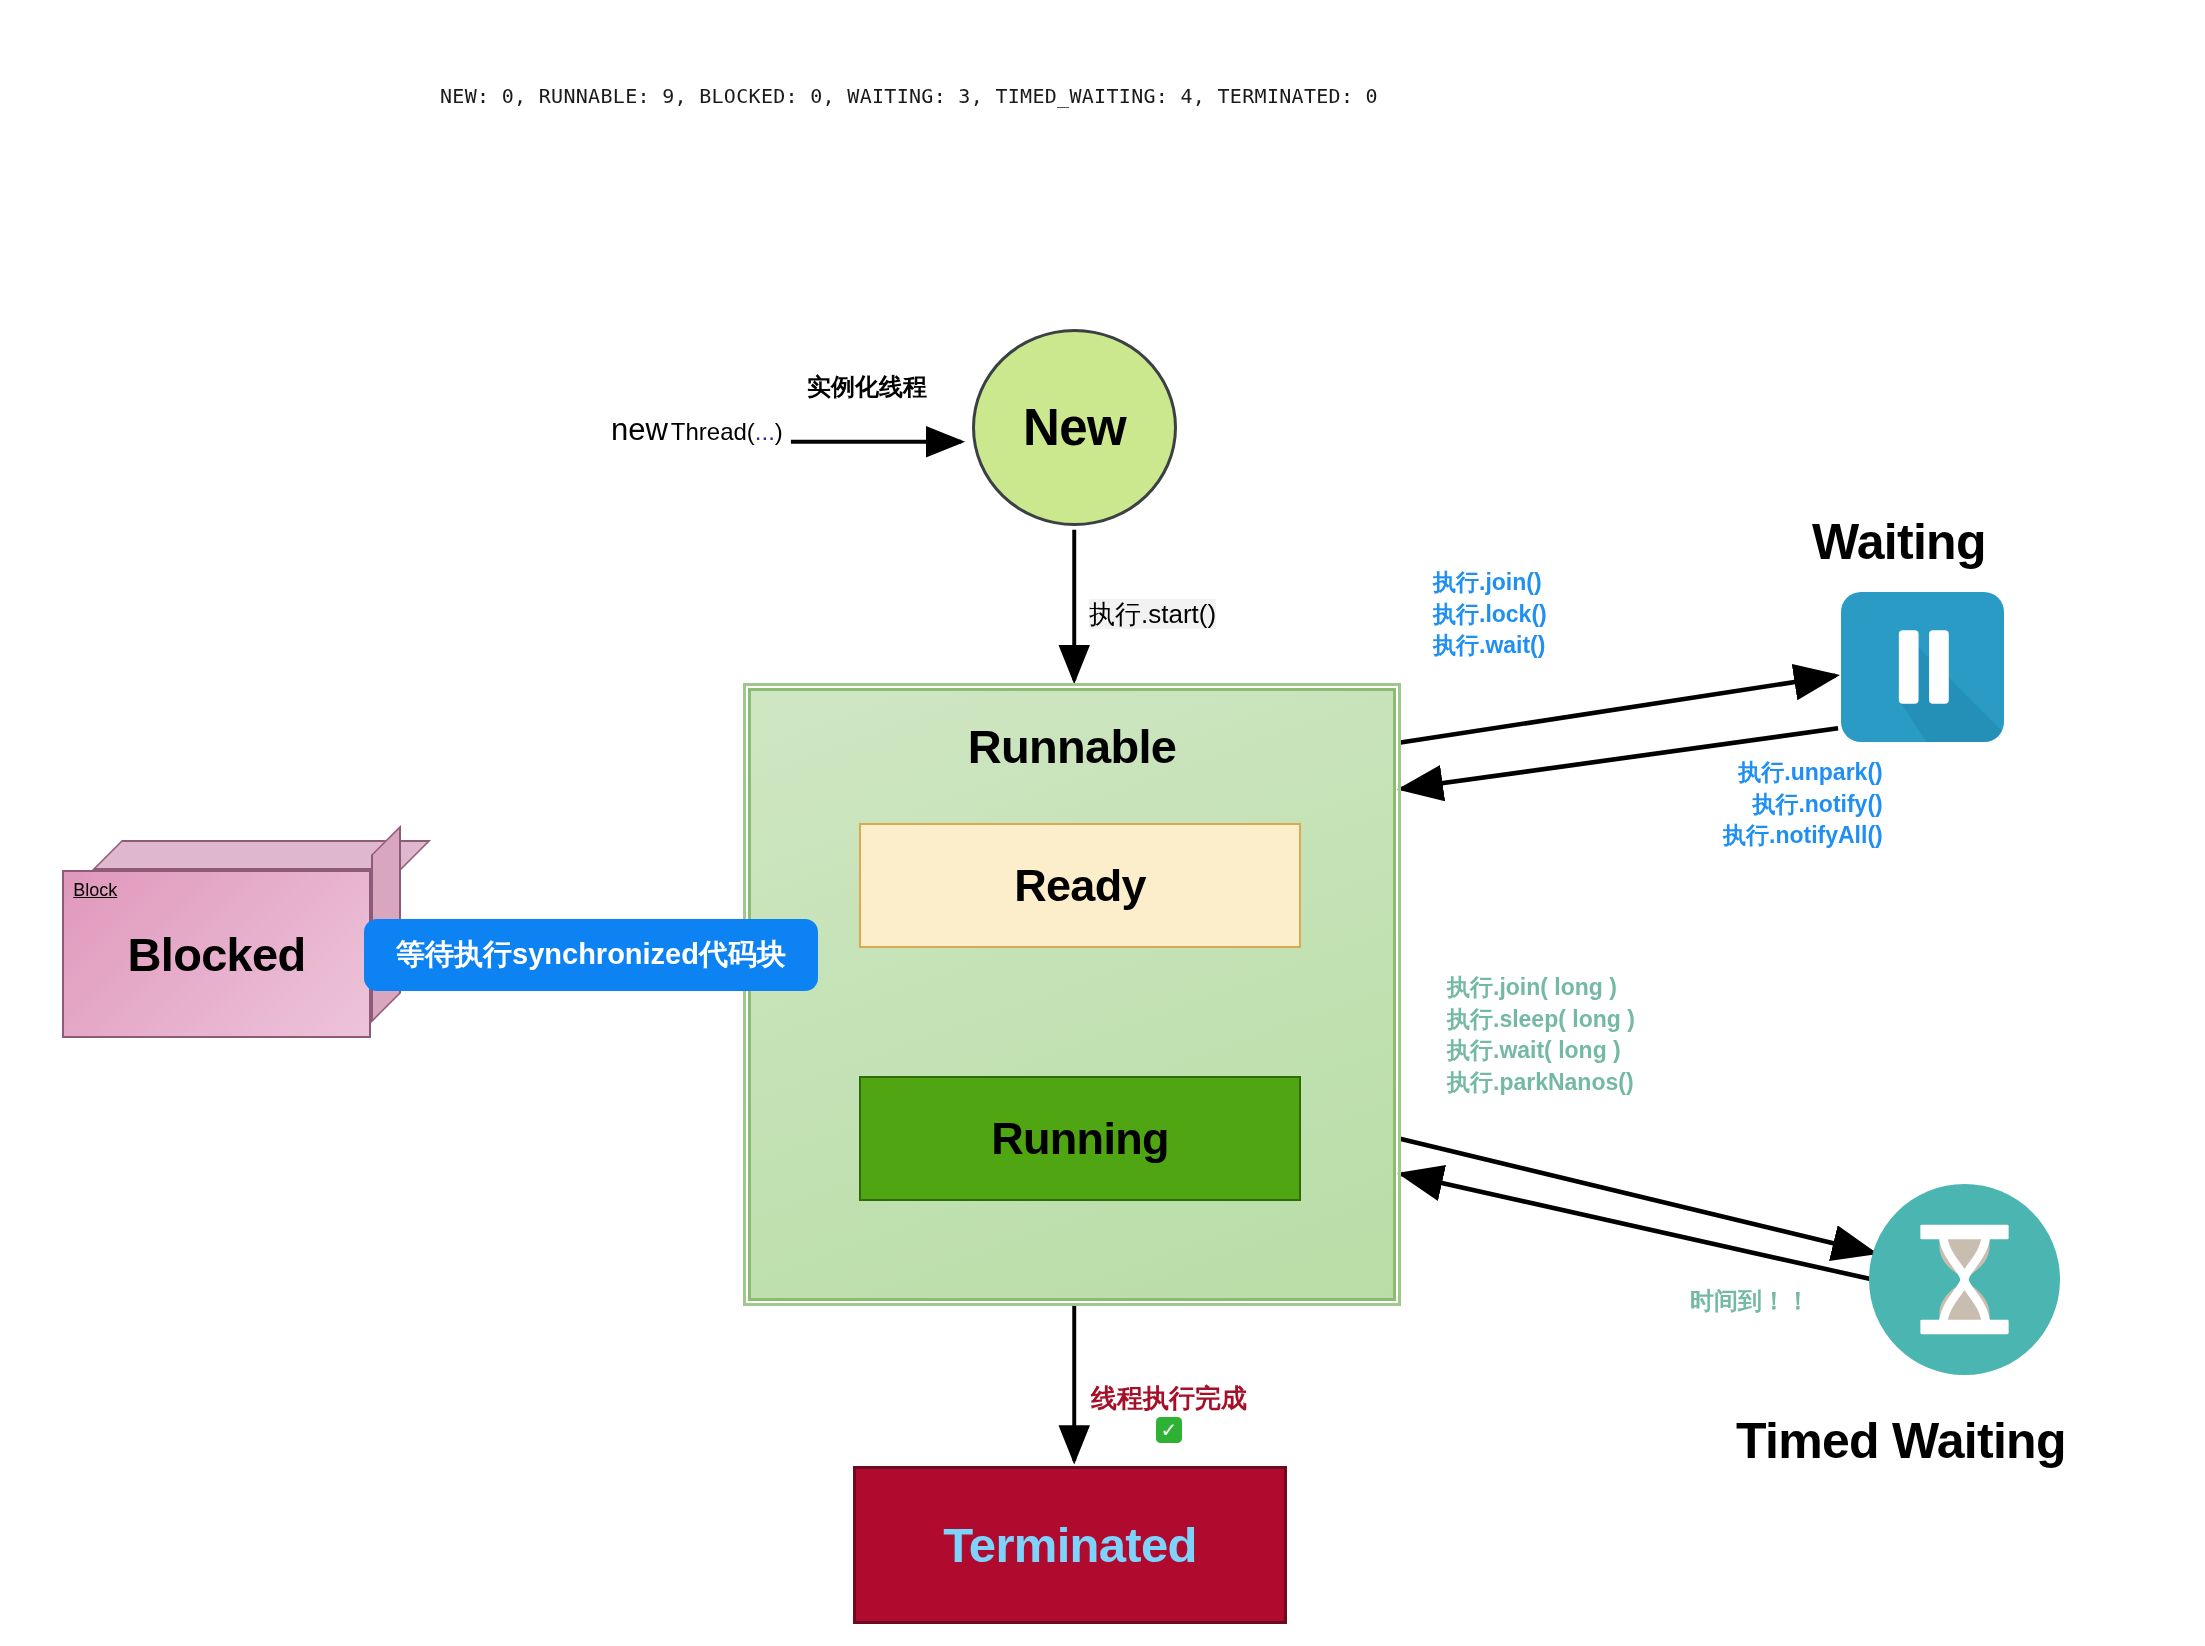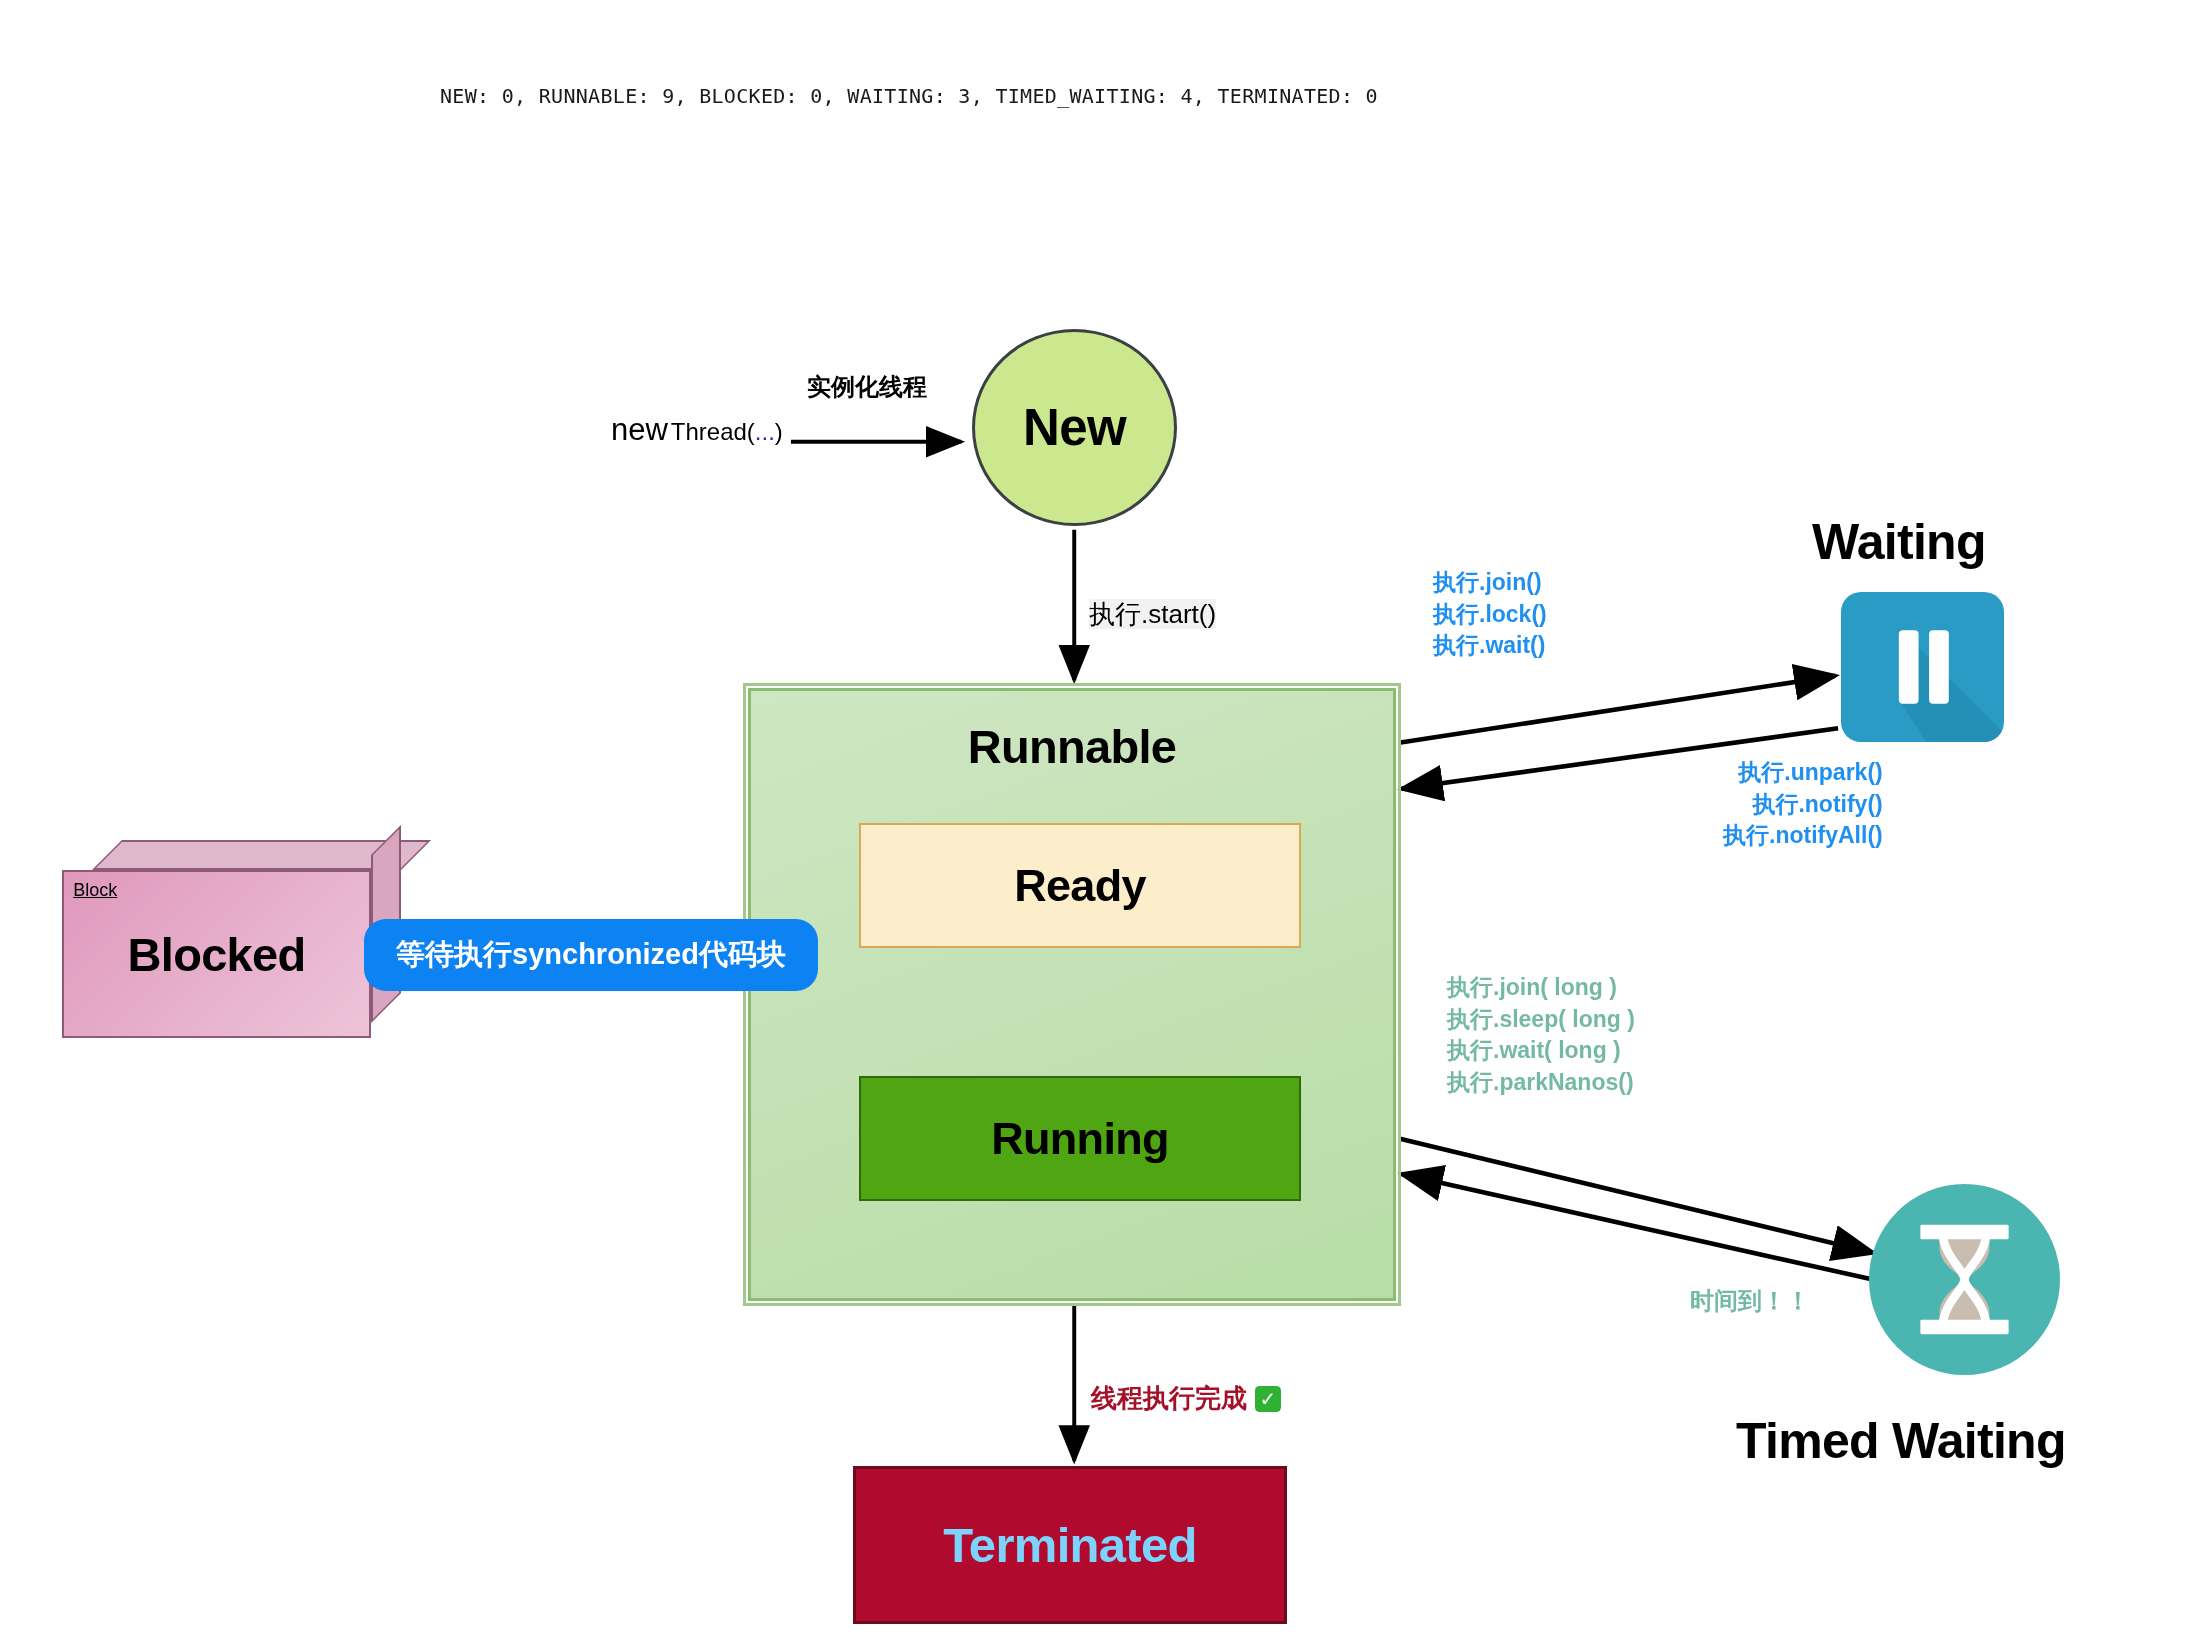--- a/index.html
+++ b/index.html
@@ -93,21 +93,21 @@
   }
   #blocked-face .lbl{
     position:absolute;left:0;top:0;width:100%;height:100%;
     display:flex;align-items:center;justify-content:center;
     font-size:47px;font-weight:bold;color:#000;letter-spacing:-0.7px;
   }
 
   
   #sync-tooltip{
     position:absolute;left:364px;top:919px;width:454px;height:72px;
-    background:#0d82f2;border-radius:22px;box-sizing:border-box;
+    background:#0d82f2;border-radius:13px;box-sizing:border-box;
     display:flex;align-items:center;justify-content:center;
     font-size:29px;font-weight:bold;color:#fff;white-space:nowrap;
   }
 
   
   #waiting-title{
     position:absolute;left:1812px;top:513px;font-size:50px;font-weight:bold;color:#000;
     letter-spacing:-0.7px;white-space:nowrap;
   }
   #waiting-icon{
@@ -140,21 +140,21 @@
 
   
   #terminated-box{
     position:absolute;left:853px;top:1466px;width:434px;height:158px;
     background:#b00a2e;border:3.3px solid #6d0a1e;box-sizing:border-box;
     display:flex;align-items:center;justify-content:center;
   }
   #terminated-box .lbl{font-size:49px;font-weight:bold;color:#7dd3fc;letter-spacing:-0.7px;}
   #finish-label{
     position:absolute;left:1091px;top:1381px;font-size:26px;font-weight:bold;
-    color:#a60f28;white-space:nowrap;display:flex;align-items:center;gap:8px;
+    color:#a60f28;white-space:nowrap;display:flex;align-items:center;gap:1px;flex-direction:column;
   }
   #finish-label .tick{
     display:inline-block;width:26px;height:26px;background:#2fb134;border-radius:4.6px;
     color:#fff;font-size:20px;line-height:26px;text-align:center;font-weight:bold;
   }
 </style>
 </head>
 <body>
 
 <div id="header-status">NEW: 0, RUNNABLE: 9, BLOCKED: 0, WAITING: 3, TIMED_WAITING: 4, TERMINATED: 0</div>

